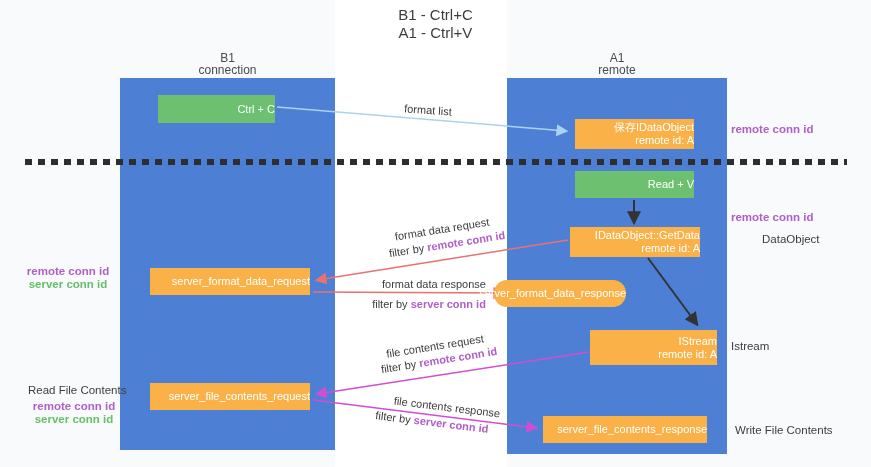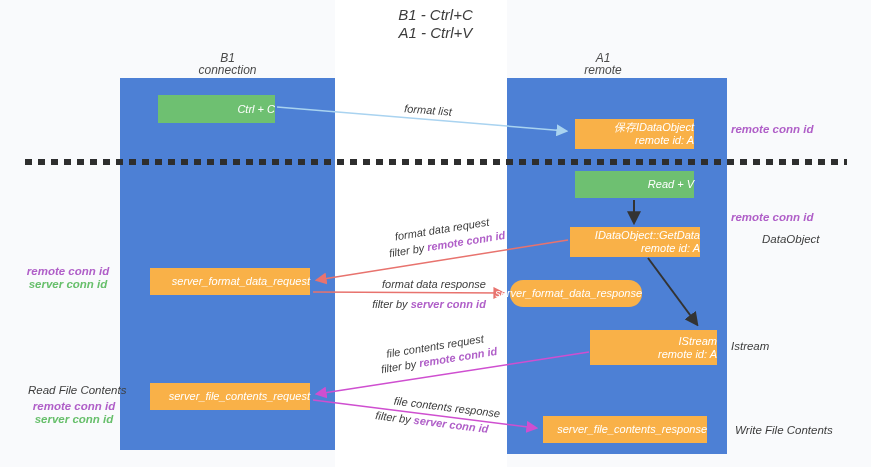--- a/index.html
+++ b/index.html
@@ -1,19 +1,19 @@
 <!DOCTYPE html>
 <html><head>
 <meta charset="utf-8">
 <style>
   * { margin:0; padding:0; box-sizing:border-box; }
   html,body { font-family:"Liberation Sans", sans-serif; }
   .canvas {
     position:relative; width:871px; height:467px;
-    background:#f9fafc; overflow:hidden;font-style:italic;
+    background:#f9fafc; overflow:hidden;
   }
   .white-band { position:absolute; left:335px; top:0; width:172px; height:467px; background:#ffffff; }
   .title { position:absolute; left:0; top:6px; width:100%; text-align:center;
            font-size:15px; line-height:18px; color:#3d3d3d; }
   .col-header { position:absolute; text-align:center; font-size:12px; line-height:12px; color:#4a4a4a; }
   .column { position:absolute; background:#4d80d5; }
   .dashed {
     position:absolute; left:25px; top:159px; width:822px; height:6px;
     background:repeating-linear-gradient(90deg, #2e2e2e 0 7px, transparent 7px 13px);
   }
@@ -41,21 +41,21 @@
 
   <div class="title">
     <div>B1 - Ctrl+C</div>
     <div>A1 - Ctrl+V</div>
   </div>
 
   <div class="col-header" style="left:120px; top:52px; width:215px;">
     <div>B1</div>
     <div>connection</div>
   </div>
-  <div class="col-header" style="left:493px; top:52px; width:220px;">
+  <div class="col-header" style="left:507px; top:52px; width:220px;">
     <div>A1</div>
     <div>remote</div>
   </div>
 
   <div class="column" style="left:120px; top:78px; width:215px; height:372px;"></div>
   <div class="column" style="left:507px; top:78px; width:220px; height:376px;"></div>
 
   <div class="dashed"></div>
 
   <svg class="overlay" width="871" height="467">
@@ -92,21 +92,21 @@
   <div class="box green-box" style="left:575px; top:171px; width:119px; height:27px;">
     <div>Read + V</div>
   </div>
   <div class="box orange-box" style="left:570px; top:227px; width:130px; height:30px;">
     <div>IDataObject::GetData</div>
     <div>remote id: A</div>
   </div>
   <div class="box orange-box" style="left:150px; top:268px; width:160px; height:27px;">
     <div>server_format_data_request</div>
   </div>
-  <div class="box orange-box" style="left:510px; top:280px; width:132px; height:27px;border-radius:13px;">
+  <div class="box orange-box" style="left:494px; top:280px; width:132px; height:27px;border-radius:13px;">
     <div>server_format_data_response</div>
   </div>
   <div class="box orange-box" style="left:590px; top:330px; width:127px; height:35px;">
     <div>IStream</div>
     <div>remote id: A</div>
   </div>
   <div class="box orange-box" style="left:150px; top:383px; width:160px; height:27px;">
     <div>server_file_contents_request</div>
   </div>
   <div class="box orange-box" style="left:543px; top:416px; width:164px; height:27px;">

